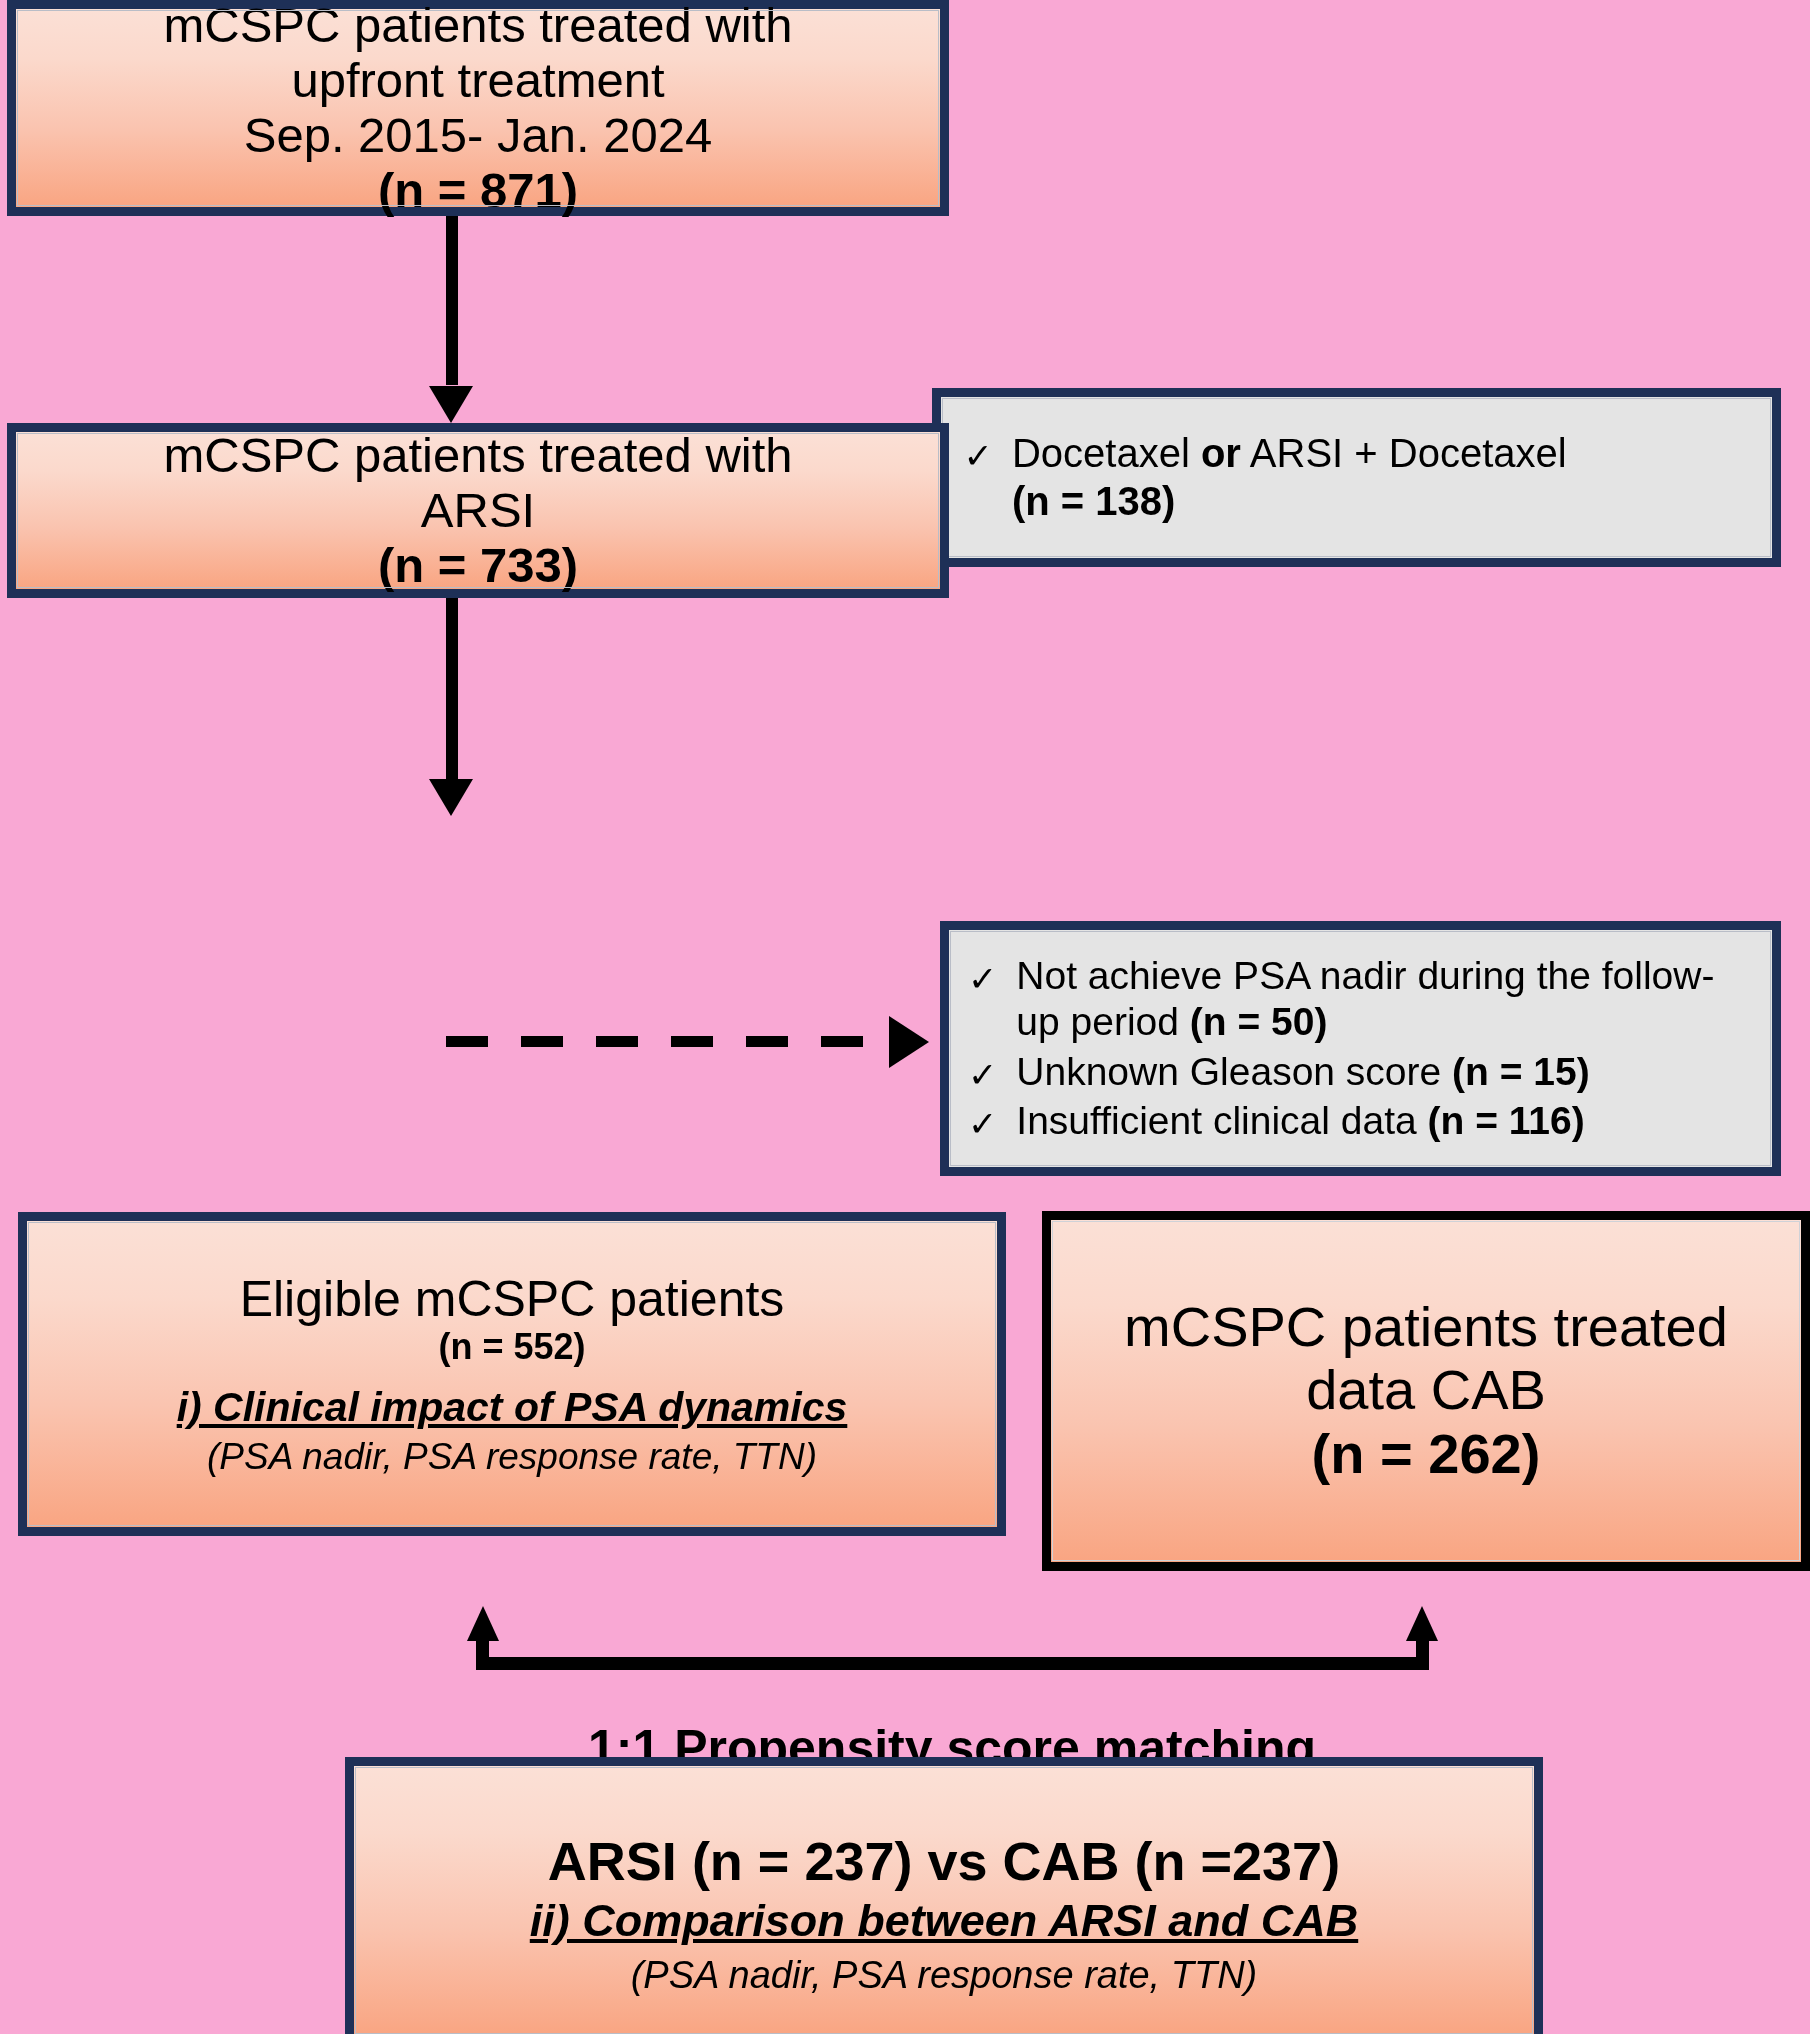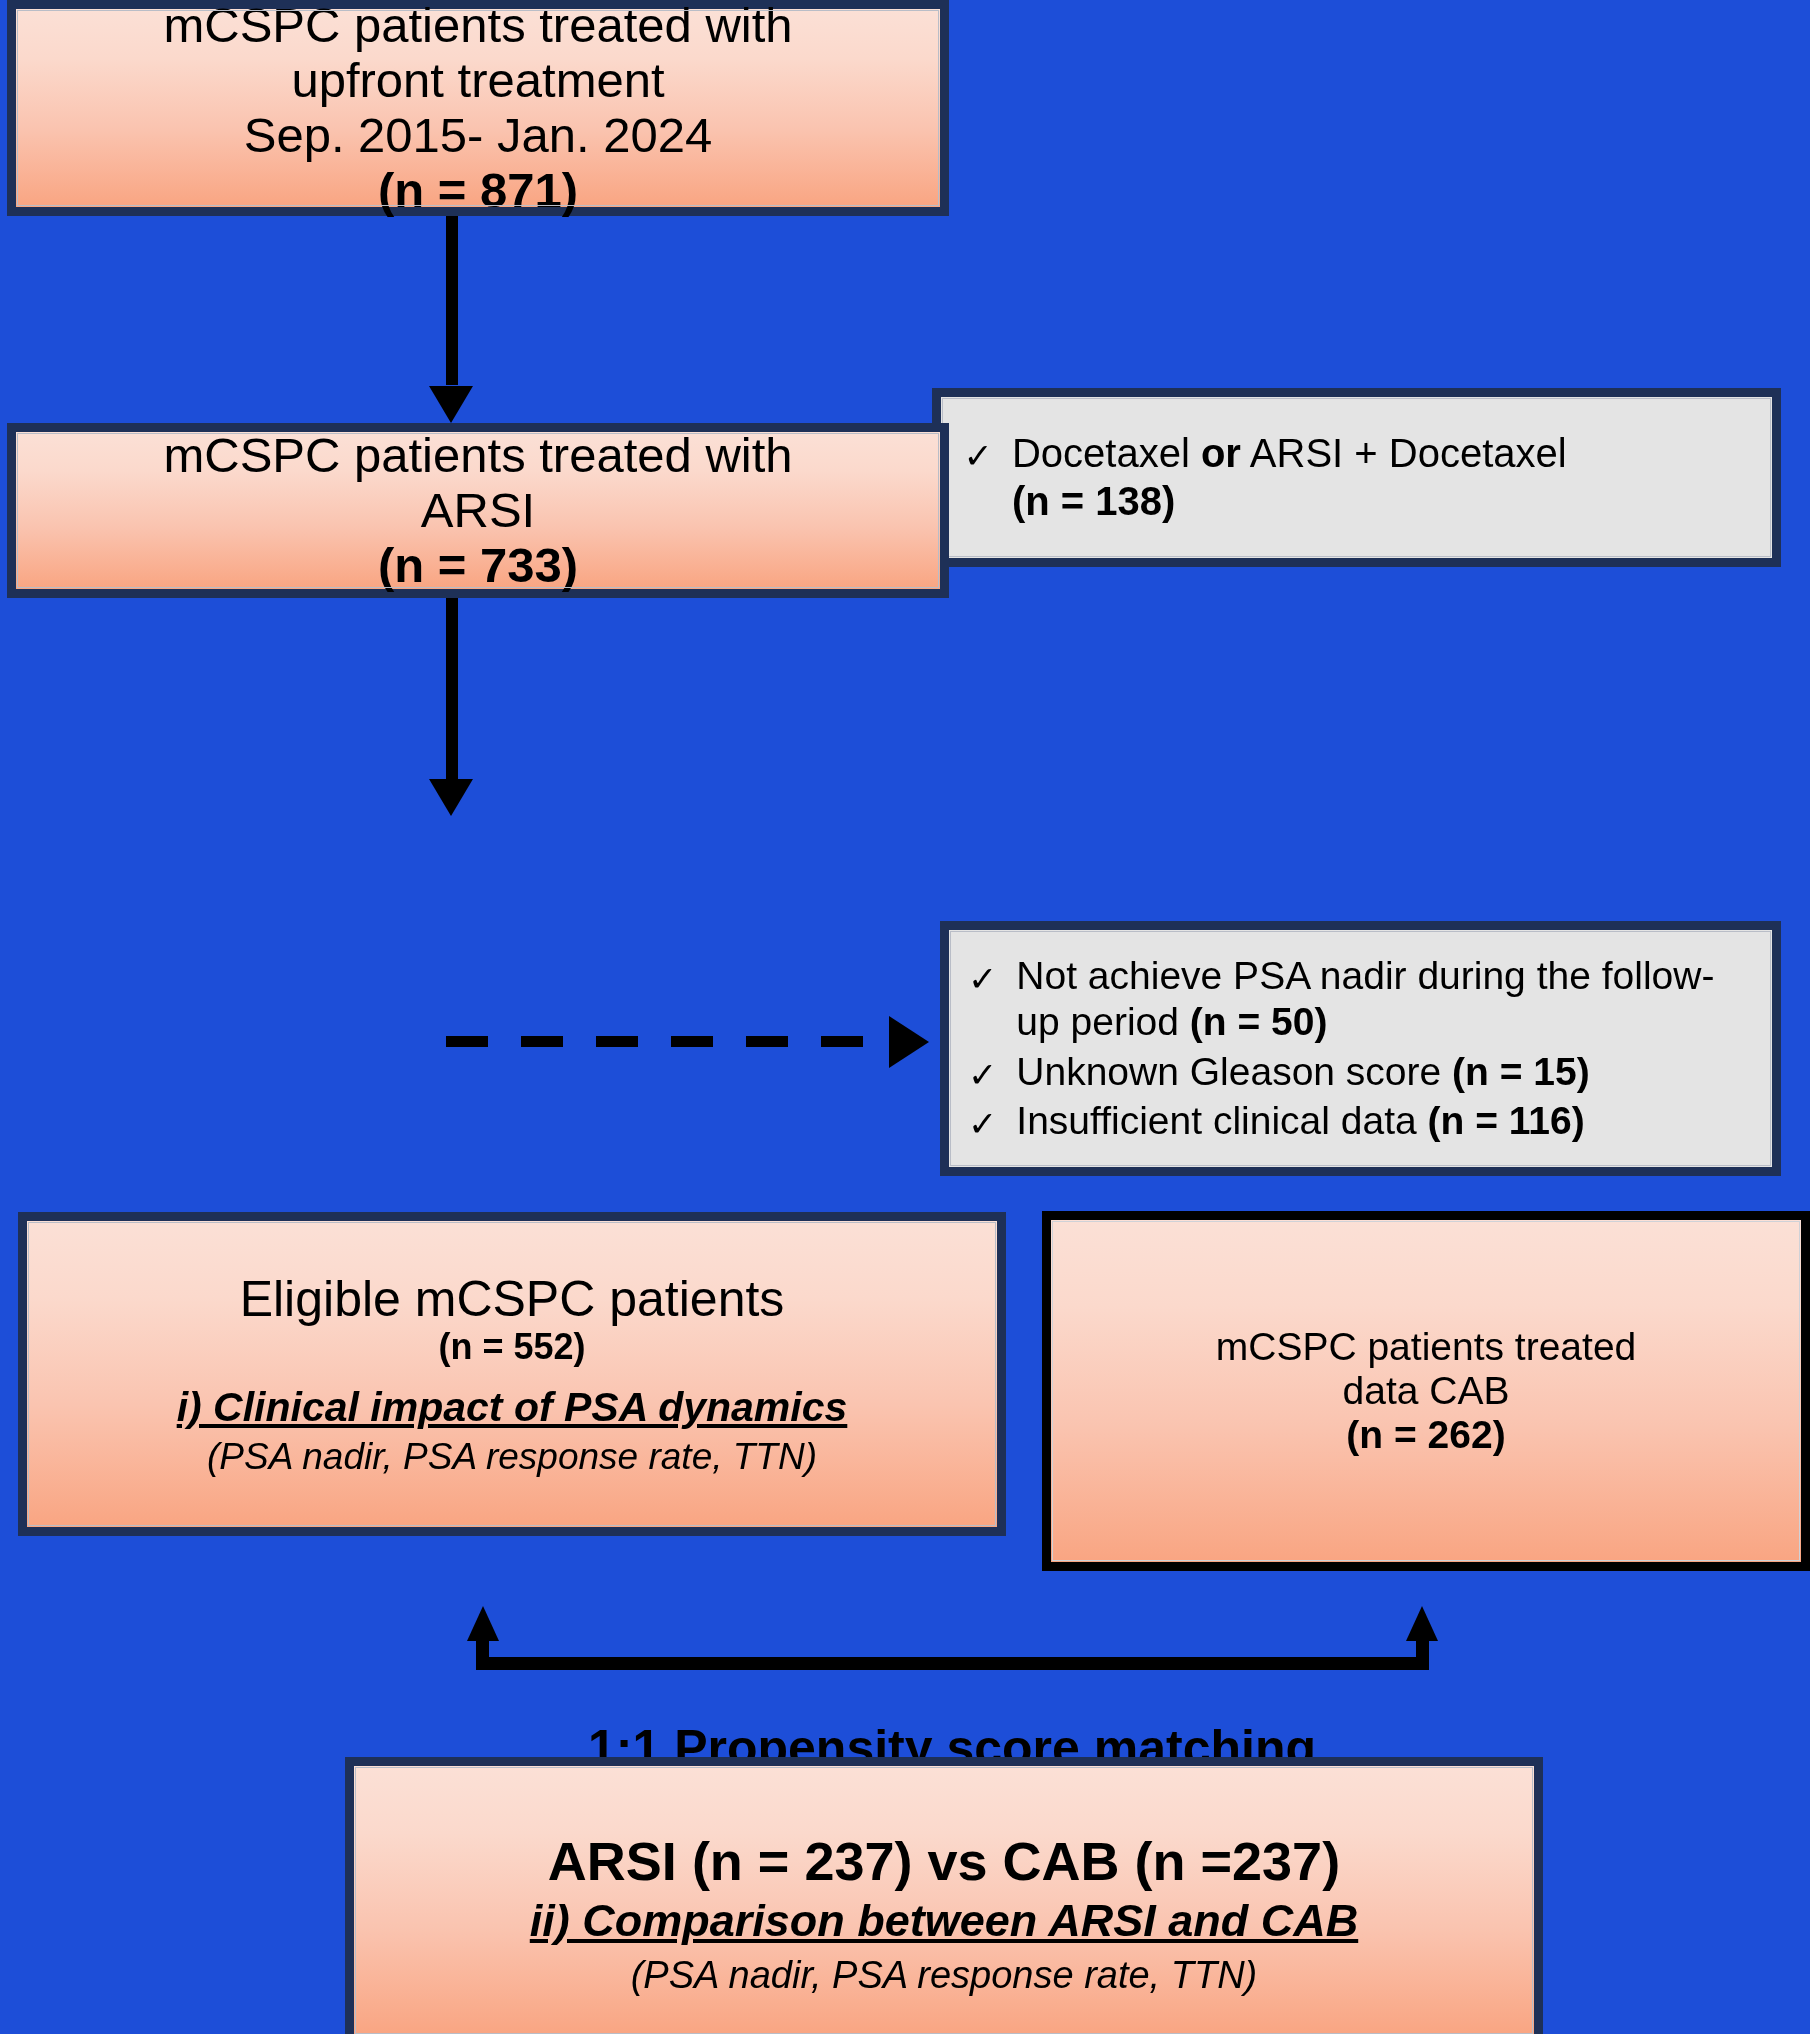--- a/index.html
+++ b/index.html
@@ -4,21 +4,21 @@
 <style>
   html, body {
     margin: 0;
     padding: 0;
     background: #ffffff;
   }
   #canvas {
     position: relative;
     width: 1810px;
     height: 2034px;
-    background: #1d4ed8;
+    background: #f9a8d4;
     font-family: "Liberation Sans", sans-serif;
     overflow: hidden;
   }
 
   
   .node {
     position: absolute;
     box-sizing: border-box;
     display: flex;
     flex-direction: column;
@@ -172,21 +172,21 @@
     </div>
   </div>
 
   <div class="node" style="left:18px; top:1212px; width:988px; height:324px;">
     <span class="ln" style="font-size:50px;">Eligible mCSPC patients</span>
     <span class="ln bold" style="font-size:36px;">(n = 552)</span>
     <span class="ln iu" style="font-size:41px; margin-top:18px;">i) Clinical impact of PSA dynamics</span>
     <span class="ln ital" style="font-size:37px; margin-top:5.2px;">(PSA nadir, PSA response rate, TTN)</span>
   </div>
 
-  <div class="node black-border" style="left:1042px; top:1211px; width:768px; height:360px; font-size:39px;">
+  <div class="node black-border" style="left:1042px; top:1211px; width:768px; height:360px; font-size:56px;">
     <span class="ln">mCSPC patients treated</span>
     <span class="ln">data CAB</span>
     <span class="ln bold" style="margin-top:1px;">(n = 262)</span>
   </div>
 
   <div class="arrow-up" style="left:467px; top:1606px;"></div>
   <div class="vline" style="left:476px; top:1639px; width:13px; height:31px;"></div>
 
   <div class="arrow-up" style="left:1406px; top:1606px;"></div>
   <div class="vline" style="left:1416px; top:1639px; width:13px; height:31px;"></div>

